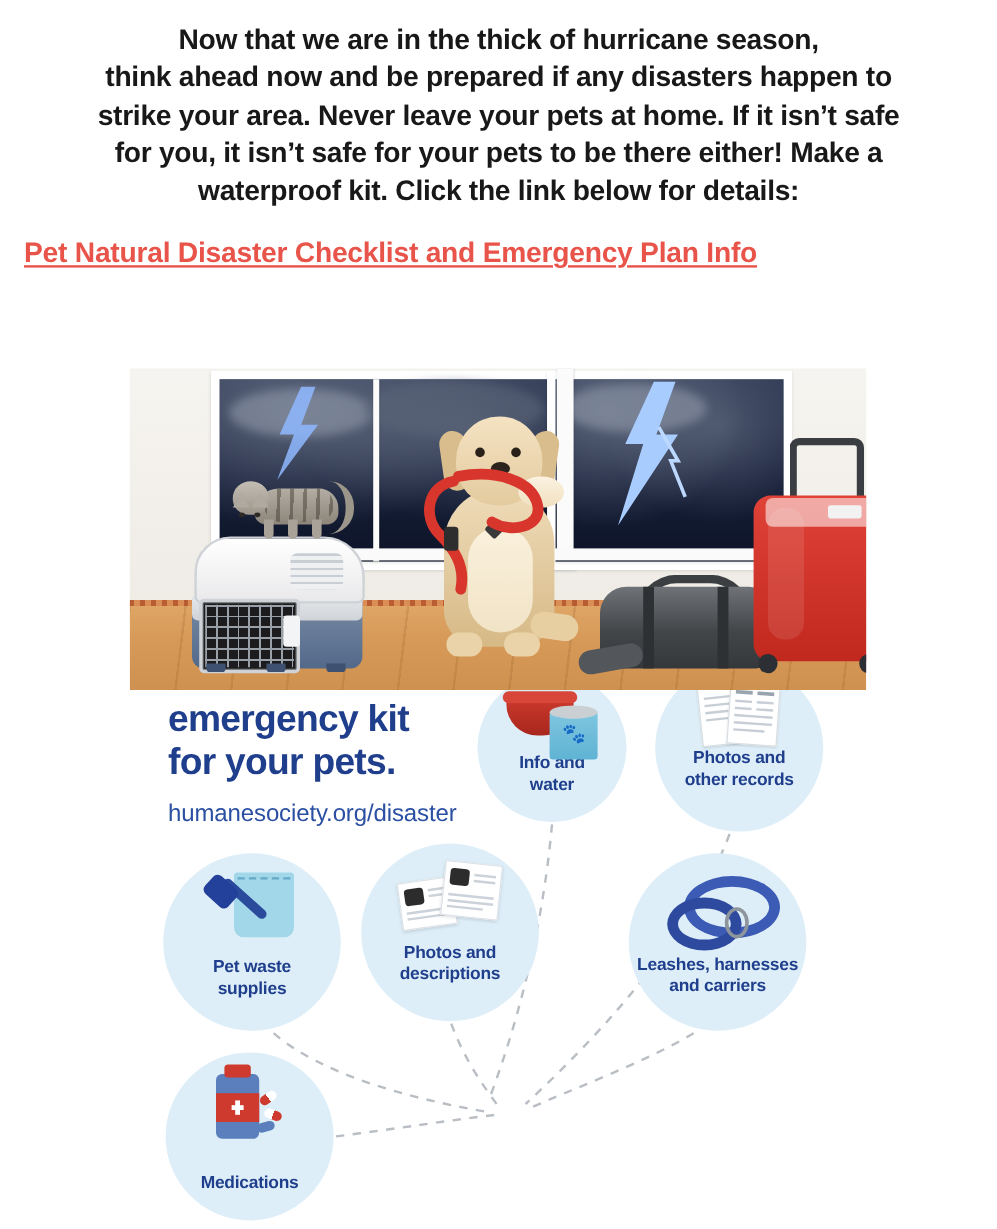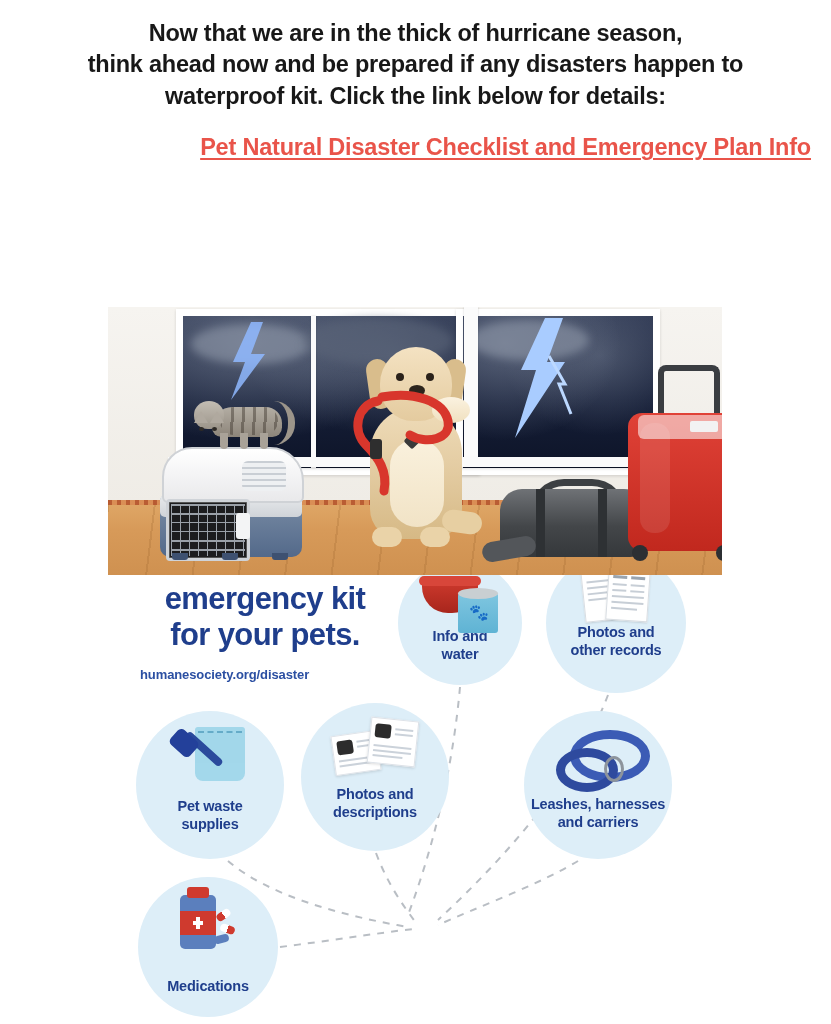--- a/index.html
+++ b/index.html
@@ -40,21 +40,21 @@
     padding: 18px 36px 0 36px;
     text-align: center;
     font-size: 23.5px;
     font-weight: bold;
     line-height: 1.34;
     color: #181818;
     letter-spacing: -0.25px;
   }
   .article-body .line { display: block; }
   .article-link-wrap {
-    text-align: right;
+    text-align: left;
     padding: 22px 20px 0 20px;
   }
   .article-link {
     font-size: 23.5px;
     font-weight: bold;
     color: #e9544a;
     text-decoration: underline;
     text-underline-offset: 3px;
     letter-spacing: -0.2px;
     cursor: pointer;
@@ -222,28 +222,26 @@
     overflow: hidden;
   }
   .info-heading {
     position: absolute; left: 32px; top: 6px;
     width: 250px;
     color: #1f3e8c;
     font-weight: bold;
     font-size: 31px;
     line-height: 1.16;
     letter-spacing: -0.6px;
-    text-align: center;
   }
   .info-url {
     position: absolute; left: 32px; top: 92px;
     color: #2b4fa2;
-    font-size: 13px;
+    font-size: 20px;
     letter-spacing: -0.1px;
-    font-weight: bold;
   }
 
   .bubble {
     position: absolute;
     border-radius: 50%;
     background: #ddeef8;
     display: flex;
     flex-direction: column;
     align-items: center;
     justify-content: flex-end;
@@ -316,20 +314,22 @@
 </style>
 </head>
 <body>
 
 <div class="page">
 
 
   <div class="article-body">
     <span class="line">Now that we are in the thick of hurricane season,</span>
     <span class="line">think ahead now and be prepared if any disasters happen to</span>
+    <span class="line">strike your area. Never leave your pets at home. If it isn’t safe</span>
+    <span class="line">for you, it isn’t safe for your pets to be there either! Make a</span>
     <span class="line">waterproof kit. Click the link below for details:</span>
   </div>
 
   <div class="article-link-wrap">
     <a class="article-link" href="#">Pet Natural Disaster Checklist and Emergency Plan Info</a>
   </div>
 
   <div class="figure">
 
     <div class="photo">

